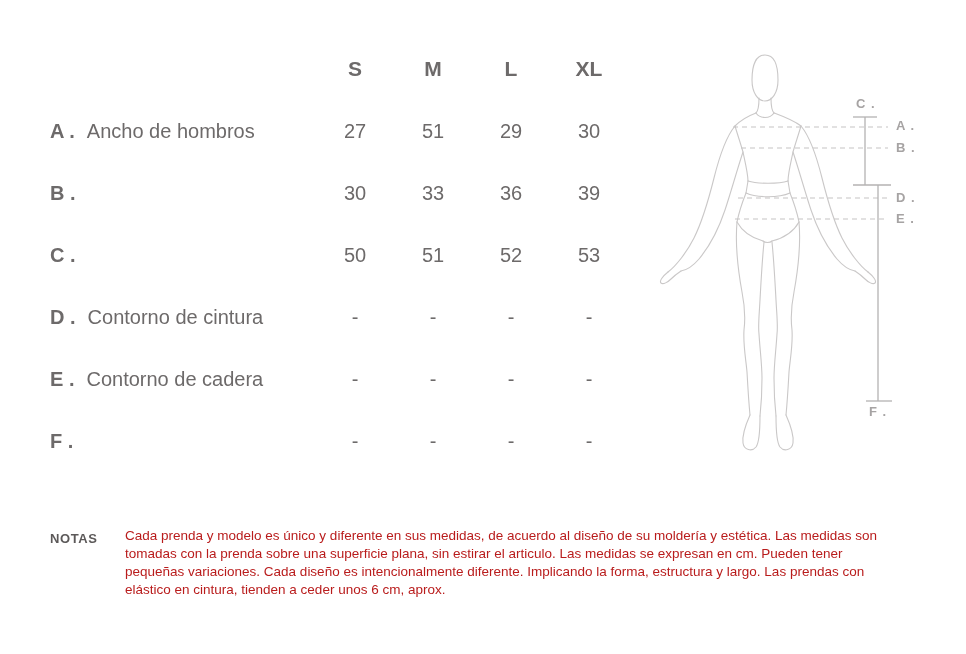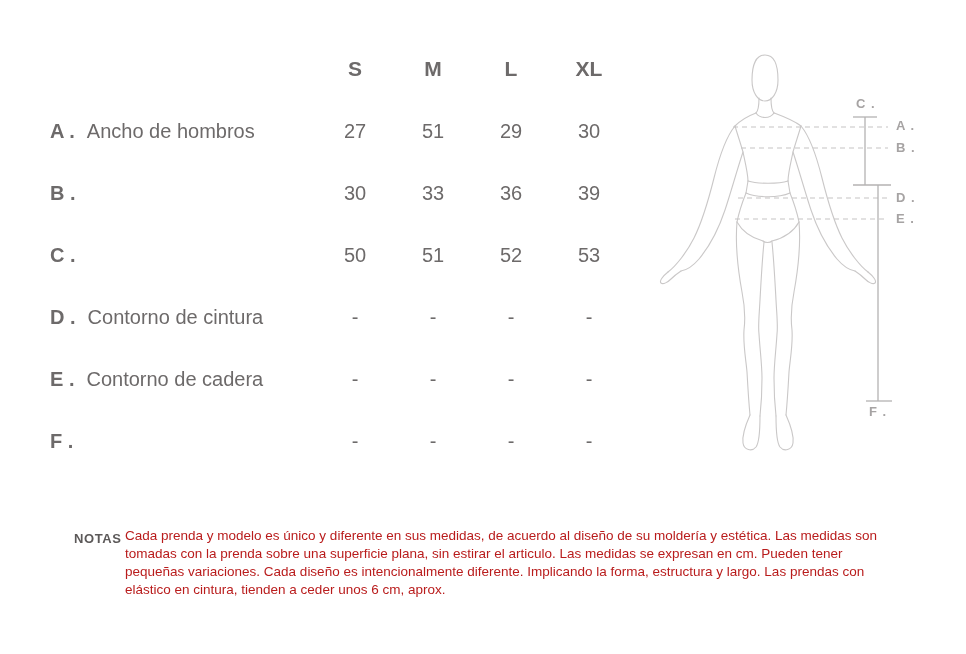--- a/index.html
+++ b/index.html
@@ -40,21 +40,21 @@
   .fig-label-a { left: 896px; top: 118px; }
   .fig-label-b { left: 896px; top: 140px; }
   .fig-label-d { left: 896px; top: 190px; }
   .fig-label-e { left: 896px; top: 211px; }
   .fig-label-f { left: 869px; top: 404px; }
 
   
   .notes-label {
     position: absolute; left: 50px; top: 531px;
     font-size: 13px; font-weight: bold;
-    color: #5c5959; letter-spacing: 0.6px; margin-left: 24px;
+    color: #5c5959; letter-spacing: 0.6px;
   }
   .notes-text {
     position: absolute; left: 125px; top: 527px; width: 772px;
     font-size: 13.5px; line-height: 18px;
     color: #b91c1c;
   }
 </style>
 </head>
 <body>
 

